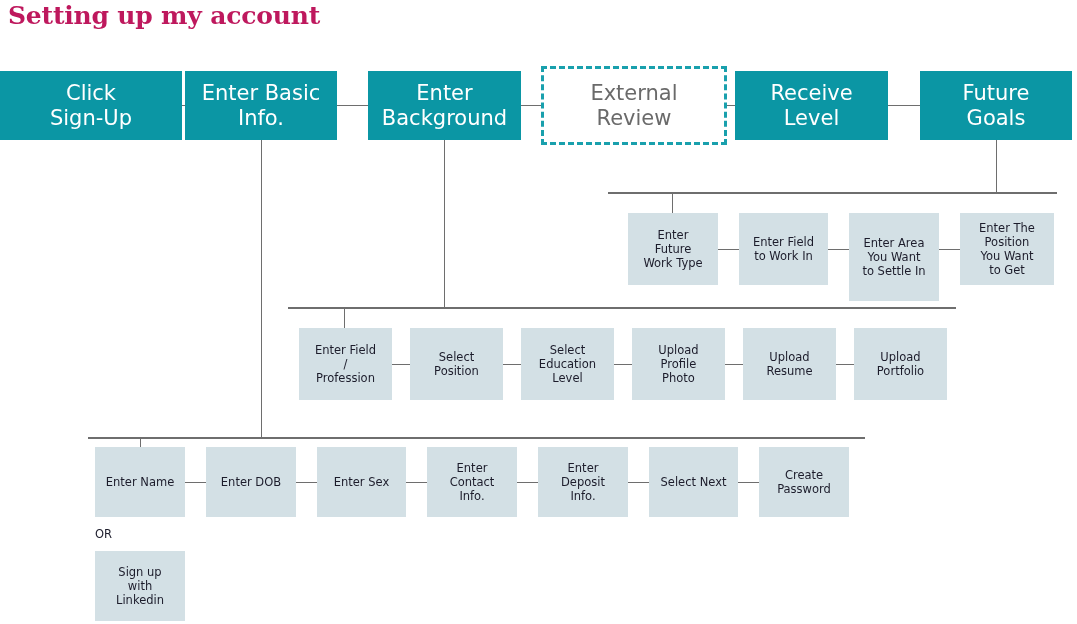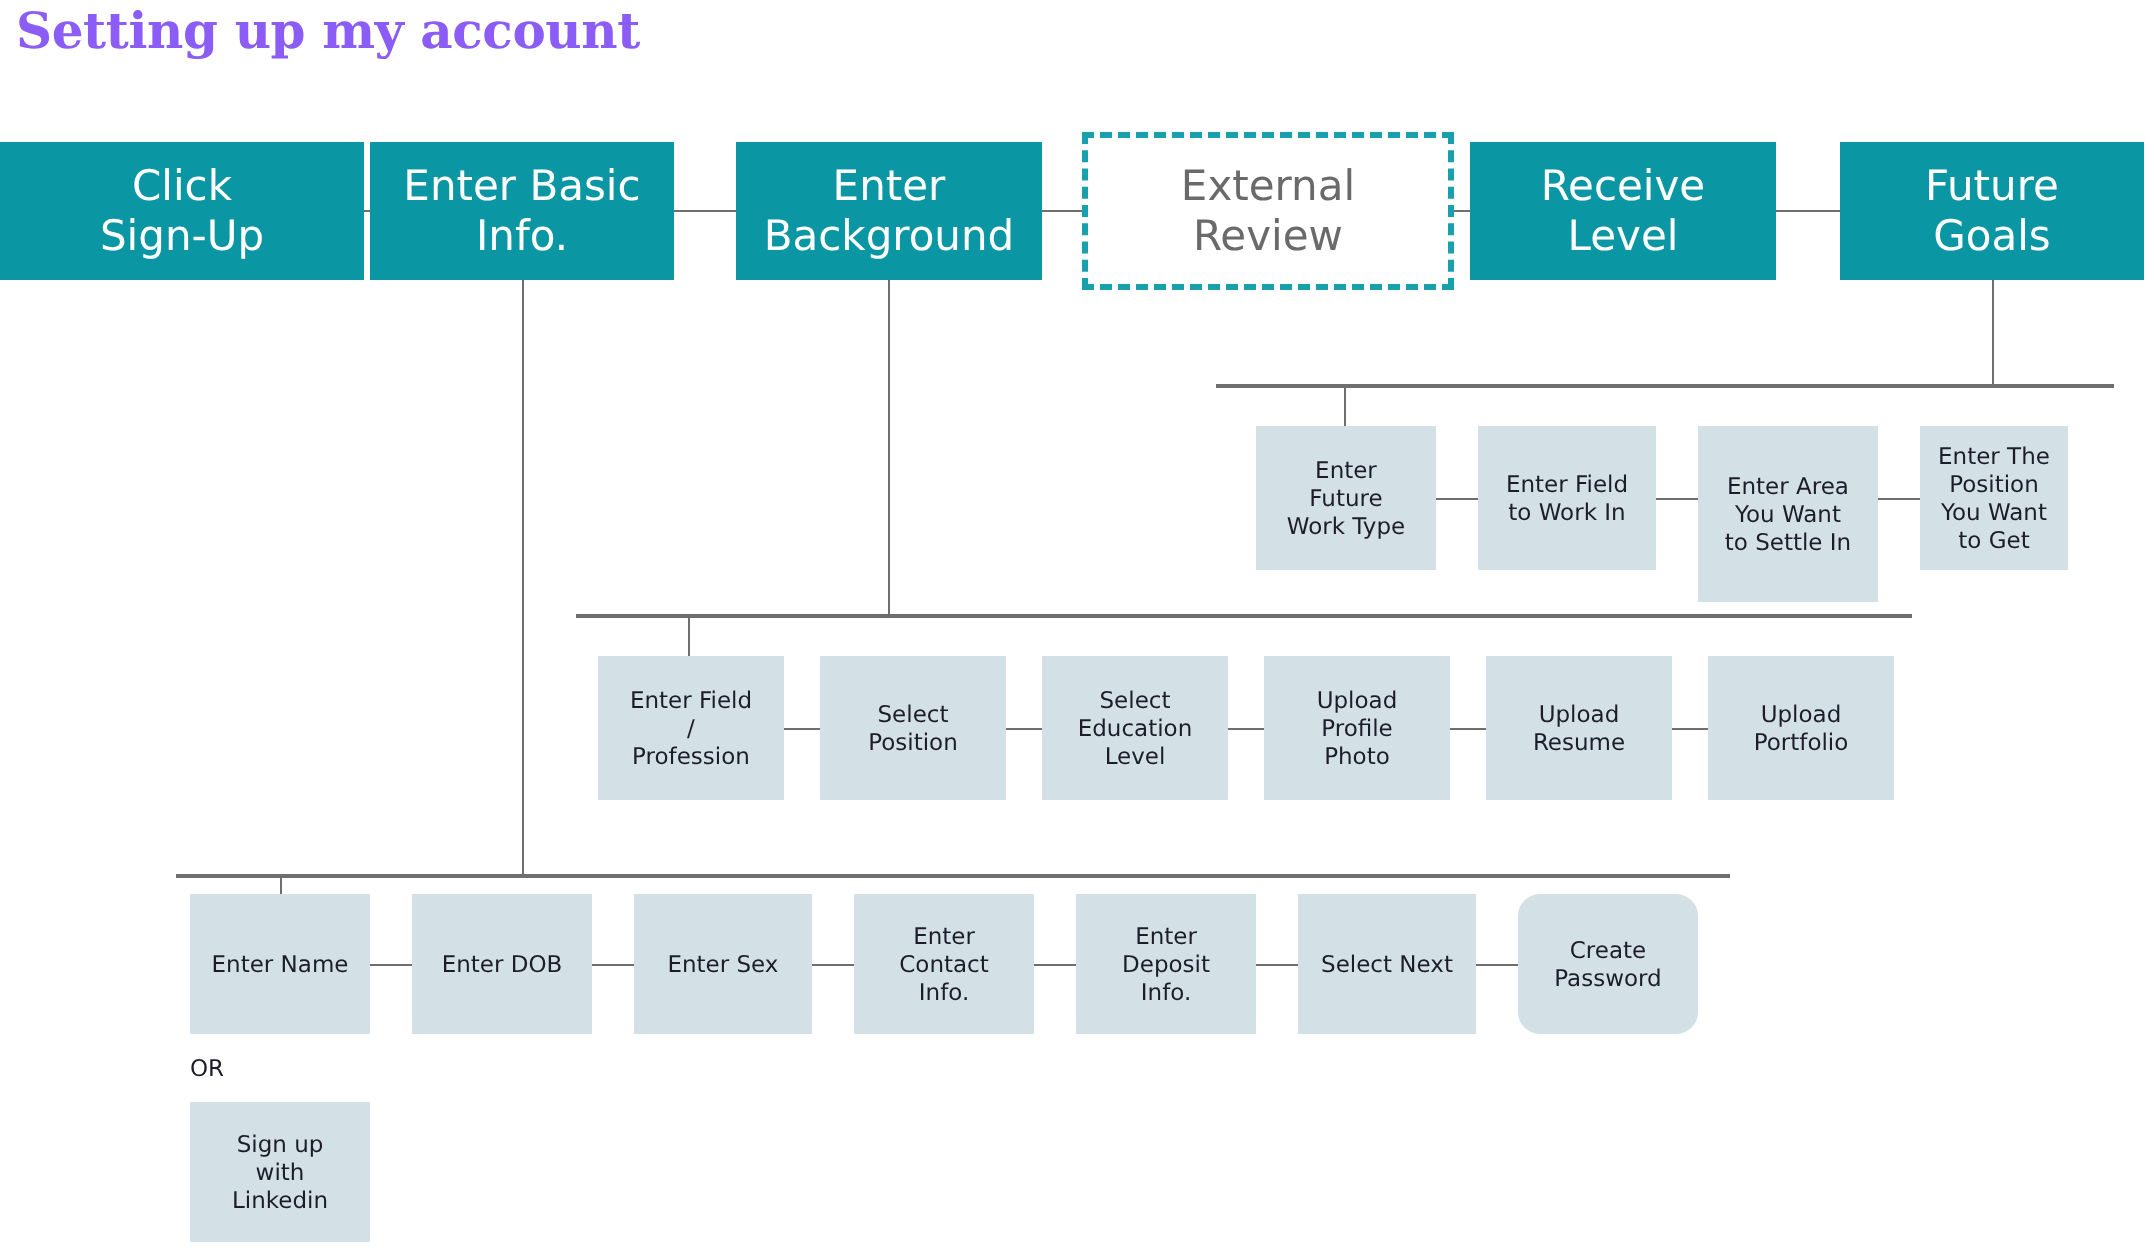--- a/index.html
+++ b/index.html
@@ -17,21 +17,21 @@
 
   
   #page-title {
     position: absolute;
     left: 8px;
     top: 0px;
     font-family: "DejaVu Serif", serif;
     font-weight: bold;
     font-size: 25px;
     line-height: 32px;
-    color: #8b5cf6;
+    color: #be185d;
     letter-spacing: -0.2px;
     white-space: nowrap;
   }
 
   
   .layer {
     position: absolute;
     left: 0;
     top: 0;
     width: 1077px;
@@ -184,21 +184,21 @@
   <span class="txt">Enter Field
 to Work In</span>
 </div>
 
 <div class="node sub" style="left:849px; top:213px; width:90px; height:88px;">
   <span class="txt">Enter Area
 You Want
 to Settle In</span>
 </div>
 
-<div class="node sub" style="left:960px; top:213px; width:74px; height:72px;">
+<div class="node sub" style="left:960px; top:213px; width:94px; height:72px;">
   <span class="txt">Enter The
 Position
 You Want
 to Get</span>
 </div>
 
 <div class="node sub" style="left:299px; top:328px; width:93px; height:72px;">
   <span class="txt">Enter Field
 /
 Profession</span>
@@ -252,21 +252,21 @@
 <div class="node sub" style="left:538px; top:447px; width:90px; height:70px;">
   <span class="txt">Enter
 Deposit
 Info.</span>
 </div>
 
 <div class="node sub" style="left:649px; top:447px; width:89px; height:70px;">
   <span class="txt">Select Next</span>
 </div>
 
-<div class="node sub" style="left:759px; top:447px; width:90px; height:70px;border-radius:11px;">
+<div class="node sub" style="left:759px; top:447px; width:90px; height:70px;">
   <span class="txt">Create
 Password</span>
 </div>
 
 <div class="loose-label" style="left:95px; top:527px; width:90px;">OR</div>
 
 <div class="node sub" style="left:95px; top:551px; width:90px; height:70px;">
   <span class="txt">Sign up
 with
 Linkedin</span>

